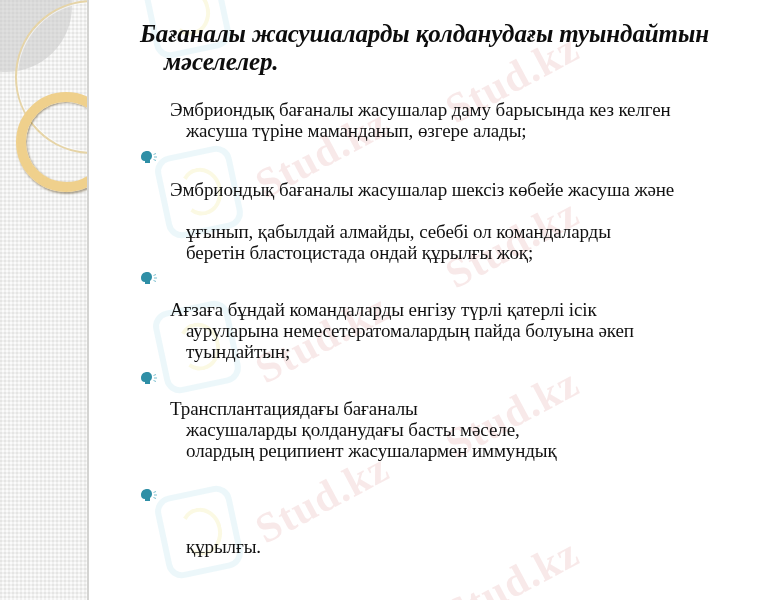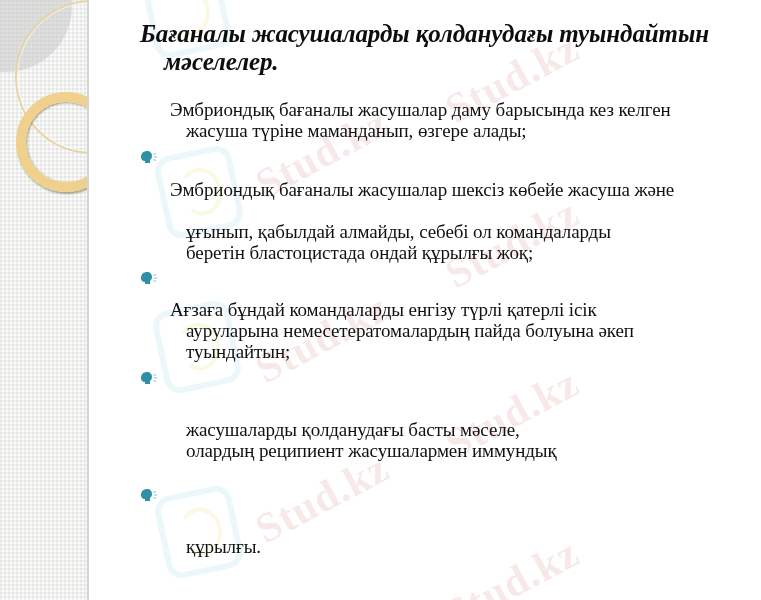--- a/index.html
+++ b/index.html
@@ -200,21 +200,21 @@
       <span>туындайтын;</span>
     </div>
     <div class="bullet" style="top:372px;">
       <svg width="18" height="14" viewBox="0 0 18 14">
         <path d="M1 6 C1 2 4 0 7 0 C10 0 12 2 12 5 C12 7 11 8 10 9 L10 12 L5 12 L5 10 C2 10 1 8 1 6 Z" fill="#2f8fa6"></path>
         <path d="M13.5 3.5 L16 2.5 M14 6 L17 6 M13.5 8.5 L16 9.5" stroke="#7cc0cf" stroke-width="1"></path>
       </svg>
     </div>
 
     <div class="item" style="top:398px;">
-      <br>
+      <span>Трансплантациядағы бағаналы</span><br>
       <span>жасушаларды қолданудағы басты мәселе,</span><br>
       <span>олардың реципиент жасушалармен иммундық</span><br>
     </div>
     <div class="bullet" style="top:489px;">
       <svg width="18" height="14" viewBox="0 0 18 14">
         <path d="M1 6 C1 2 4 0 7 0 C10 0 12 2 12 5 C12 7 11 8 10 9 L10 12 L5 12 L5 10 C2 10 1 8 1 6 Z" fill="#2f8fa6"></path>
         <path d="M13.5 3.5 L16 2.5 M14 6 L17 6 M13.5 8.5 L16 9.5" stroke="#7cc0cf" stroke-width="1"></path>
       </svg>
     </div>
 

